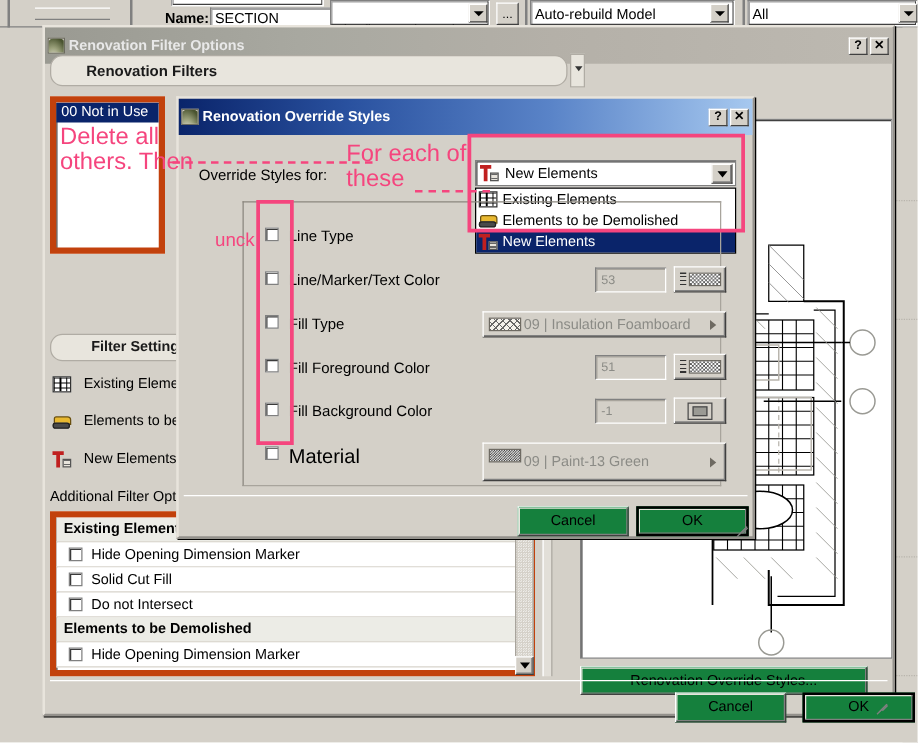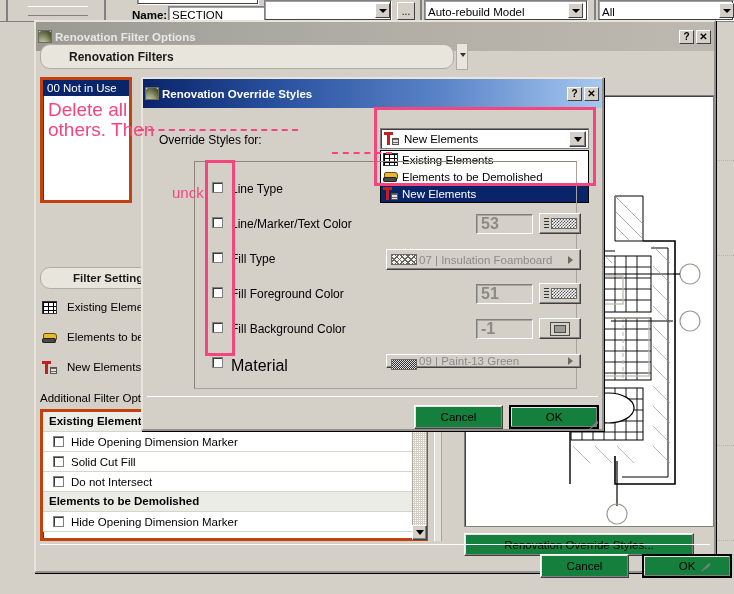--- a/index.html
+++ b/index.html
@@ -56,41 +56,41 @@
              color:#000; font-family:"Liberation Sans",sans-serif; }
   .win-body { position:absolute; left:0; right:0; top:17px; bottom:0; }
   .resize-grip { position:absolute; right:2px; bottom:2px; width:12px; height:12px; }
   .resize-grip i { position:absolute; display:block; background:#808080; height:1px; }
 
   
   .tabhead { position:absolute; background:#e8e5dd; border:1px solid #b0aca4;
              border-radius:10px; display:flex; align-items:center;
              font-weight:bold; font-size:12px; color:#1a1a1a; padding-left:28px; }
   .listbox { position:absolute; background:#fff;
-             border:3px solid #c2410c; box-shadow: inset 1px 1px 0 #404040, inset -1px -1px 0 #fff;
+             border:5px solid #c2410c; box-shadow: inset 1px 1px 0 #404040, inset -1px -1px 0 #fff;
              overflow:hidden; }
   .lb-item-sel { background:#0a246a; color:#fff; font-size:11.5px; padding:2px 4px; }
   .groupbox { position:absolute; border:1px solid #a8a49c; border-top-color:#8a867e;
               border-left-color:#8a867e; background:transparent; }
 
   .cb { position:absolute; width:11px; height:11px; background:#fff;
         border:1px solid #808080; box-shadow: inset 1px 1px 0 #3a3a3a, inset -1px -1px 0 #ffffff; }
   .lab { position:absolute; font-size:11.5px; color:#000; white-space:nowrap; }
   .lab-b { position:absolute; font-size:11.5px; font-weight:bold; color:#000; white-space:nowrap; }
 
   .btn { position:absolute; background:#15803d; border:1px solid;
          border-color:#ffffff #404040 #404040 #ffffff;
          box-shadow: inset -1px -1px 0 #808080, inset 1px 1px 0 #e8e4dc;
          font-size:11.5px; color:#000; display:flex; align-items:center; justify-content:center; }
   .btn.default { border:2px solid #000; }
 
   .numfield { position:absolute; background:#d4d0c8; border:1px solid #808080;
               border-right-color:#fff; border-bottom-color:#fff;
               box-shadow: inset 1px 1px 0 #a8a49c;
-              font-size:16px; color:#8b8b86; display:flex; align-items:center; padding-left:4px;font-weight:bold; }
+              font-size:10px; color:#8b8b86; display:flex; align-items:center; padding-left:4px; }
   .swatchbtn { position:absolute; background:#d4d0c8; border:1px solid;
                border-color:#ffffff #404040 #404040 #ffffff;
                box-shadow: inset -1px -1px 0 #808080;
                display:flex; align-items:center; justify-content:center; gap:2px; }
   .popbtn { position:absolute; background:#d4d0c8; border:1px solid;
             border-color:#ffffff #404040 #404040 #ffffff;
             box-shadow: inset -1px -1px 0 #808080;
             display:flex; align-items:center; font-size:11.5px; color:#8b8b86; padding-left:4px; }
   .popbtn .tri { position:absolute; right:7px; width:0;height:0;
                  border-top:4px solid transparent;border-bottom:4px solid transparent;
@@ -414,21 +414,21 @@
       <div class="numfield" style="left:333px; top:118px; width:57px; height:20px;">53</div>
       <div class="swatchbtn" style="left:396px; top:117px; width:42px; height:21px;">
         <span class="dotcol"></span>
         <span class="hatch check"></span>
       </div>
 
       <div class="cb" style="left:69px; top:156px;"></div>
       <div class="lab" style="left:88px; top:156px; font-size:12px;">Fill Type</div>
       <div class="popbtn" style="left:243px; top:153px; width:195px; height:21px; padding-left:32px;">
         <span class="hatch diag" style="position:absolute;left:4px;top:4px;"></span>
-        <span>07 | Insulation Foamboard</span>
+        <span>09 | Insulation Foamboard</span>
         <span class="tri"></span>
       </div>
 
       <div class="cb" style="left:69px; top:191px;"></div>
       <div class="lab" style="left:88px; top:191px; font-size:12px;">Fill Foreground Color</div>
       <div class="numfield" style="left:333px; top:188px; width:57px; height:20px;">51</div>
       <div class="swatchbtn" style="left:396px; top:187px; width:42px; height:21px;">
         <span class="dotcol"></span>
         <span class="hatch check"></span>
       </div>
@@ -437,21 +437,21 @@
       <div class="lab" style="left:88px; top:226px; font-size:12px;">Fill Background Color</div>
       <div class="numfield" style="left:333px; top:223px; width:57px; height:20px;">-1</div>
       <div class="swatchbtn" style="left:396px; top:222px; width:42px; height:21px;">
         <span class="monitor">
             <i></i>
           </span>
       </div>
 
       <div class="cb" style="left:69px; top:261px;"></div>
       <div class="lab" style="left:88px; top:261px; font-size:16px;">Material</div>
-      <div class="popbtn" style="left:243px; top:258px; width:195px; height:14px; padding-left:32px;">
+      <div class="popbtn" style="left:243px; top:258px; width:195px; height:31px; padding-left:32px;">
         <span class="hatch dense" style="position:absolute;left:4px;top:4px;"></span>
         <span>09 | Paint-13 Green</span>
         <span class="tri"></span>
       </div>
 
       <div style="position:absolute;left:4px;top:300px;width:451px;height:1px;background:#fff;"></div>
       <div class="btn" style="left:271px; top:309px; width:89px; height:24px;">Cancel</div>
       <div class="btn default" style="left:366px; top:309px; width:90px; height:24px;">OK</div>
 
       <div class="resize-grip" style="right:2px;bottom:2px;">
@@ -459,20 +459,22 @@
         <i style="left:2px;top:9px;width:9px;transform:rotate(-45deg);"></i>
         <i style="left:0px;top:10px;width:11px;transform:rotate(-45deg);"></i>
       </div>
     </div>
   </div>
 
   <div class="an-text" style="left:48px; top:100px;">Delete all
 others. Then</div>
   <div class="an-dash" style="left:138px; top:129px; width:160px;"></div>
 
+  <div class="an-text" style="left:277px; top:114px;">For each of
+these</div>
   <div class="an-dash" style="left:332px; top:152px; width:60px;"></div>
 
   <div class="an-text sm" style="left:172px; top:184px;">unck</div>
 
   <div class="an-box" style="left:374px; top:107px; width:222px; height:79px;"></div>
   <div class="an-box" style="left:205px; top:160px; width:30px; height:196px;"></div>
 
 </div>
 
 </body></html>

